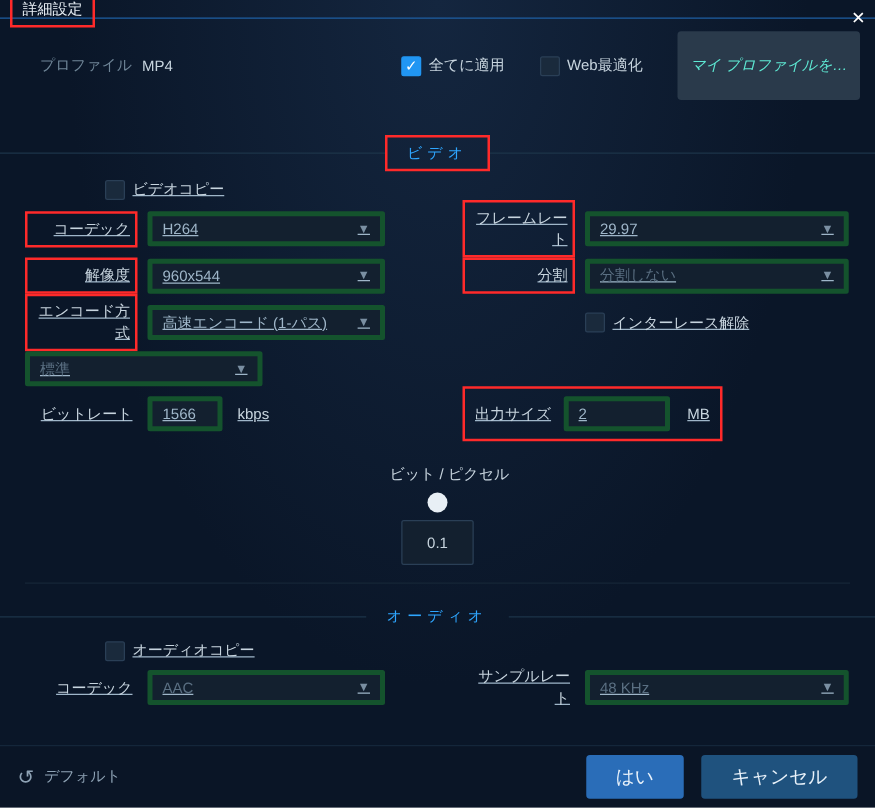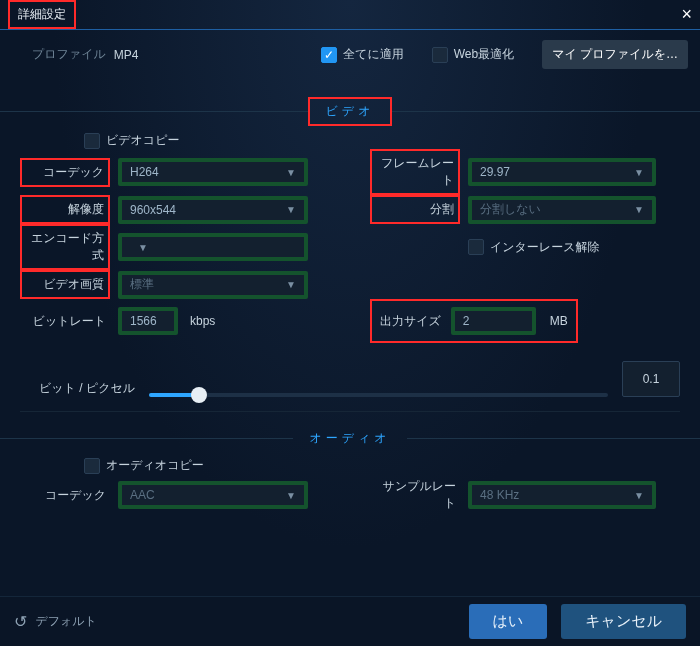--- a/index.html
+++ b/index.html
@@ -10,21 +10,21 @@
     background: radial-gradient(ellipse at 50% 0%, #14263f 0%, #0a1628 60%);
     font-family: "Meiryo", "Hiragino Sans", sans-serif;
     color: #9fb6c9;
     font-size: 12px;
     overflow: hidden;
     position: relative;
   }
   .header {
     display: flex;
     align-items: center;
-    height: 30px;
+    height: 15px;
     padding: 0 8px;
     border-bottom: 1px solid #1e5fa3;
     position: relative;
   }
   .title {
     background: transparent;
     color: #e8eff5;
     padding: 4px 8px;
   }
   .close-btn {
@@ -50,38 +50,39 @@
     background: #1a2a3c;
     border: 1px solid #2a3f56;
     border-radius: 2px;
     margin-right: 6px;
     flex-shrink:0;
   }
   .checkbox.checked { background: #2196f3; border-color:#2196f3; color:#fff; font-size:12px; line-height:1;}
   .chk-wrap { display:flex; align-items:center; margin-right:20px; color:#c7d4de;}
   .my-profile-btn {
     background: #2a3a4b;
-    color: #ffffff;
-    padding: 6px 10px;
+    color: #5eead4;
+    padding: 19px 10px;
     border-radius: 3px;
     cursor:pointer;
     white-space:nowrap;
+    font-style:italic;
   }
   .section-divider {
     display:flex; align-items:center;
     margin: 18px 0 6px;
   }
   .section-divider .line { flex:1; height:1px; background:#1d3449;}
   .section-title {
     padding: 4px 16px;
     color: #2ea6ff;
     letter-spacing: 4px;
   }
   .form-area { padding: 0 20px; }
-  .row { display:flex; align-items:center; margin: 0 0; gap: 10px;}
+  .row { display:flex; align-items:center; margin: 0 0; gap: 10px; text-decoration: underline;}
   .col { display:flex; align-items:center; gap:8px; }
   .col.left { width: 340px; }
   .col.right { flex:1; }
   .lbl {
     width: 90px;
     text-align: right;
     padding: 4px 4px;
     color:#c7d4de;
   }
   .select, .input {
@@ -90,34 +91,35 @@
     color: #9fb6c9;
     height: 28px;
     padding: 0 8px;
     display:flex; align-items:center;
     justify-content:space-between;
     border-radius: 2px;
   }
   .select.dim { color:#5a6f82;}
   .select { cursor:pointer; }
   .select.w190 { width: 190px;}
-  .select.w180 { width: 188px;}
+  .select.w180 { width: 211px;}
   .chev { color:#7a8fa2; font-size:10px; margin-left:8px;}
   .input { width:60px; }
   .input.wide{ width:85px;}
   .unit { color:#c7d4de; margin-left:4px;}
   .out-row {
     display:flex; align-items:center;
     padding:6px 8px;
     gap:10px;
   }
   .out-lbl{ color:#c7d4de;}
   .slider-row {
-    display:flex; align-items:flex-end; gap:14px;
+    display:flex; align-items:center; gap:14px;
     margin: 18px 0 8px;
+    flex-direction: column;
   }
   .slider-lbl{ width:115px; text-align:right; color:#c7d4de;}
   .slider {
     flex:1; height:4px; background:#1d3046;
     border-radius:2px; position:relative;
   }
   .slider .fill{ position:absolute; left:0; top:0; bottom:0; width:11%; background:#2ea6ff; border-radius:2px;}
   .slider .thumb{
     position:absolute; left:11%; top:50%;
     width:16px; height:16px; background:#e8eff5;
@@ -225,34 +227,34 @@
         <span>分割しない</span>
         <span class="chev">▼</span>
       </div>
     </div>
   </div>
 
   <div class="row">
     <div class="col left">
       <span class="lbl redbox">エンコード方式</span>
       <div class="select w190">
+        <span>高速エンコード (1-パス)</span>
         <span class="chev">▼</span>
       </div>
     </div>
     <div class="col right" style="margin-left:98px;">
       <div class="chk-wrap">
         <span class="checkbox"></span>
         <span>インターレース解除</span>
       </div>
     </div>
   </div>
 
   <div class="row">
     <div class="col left">
-      <span class="lbl redbox">ビデオ画質</span>
       <div class="select w190 dim">
         <span>標準</span>
         <span class="chev">▼</span>
       </div>
     </div>
   </div>
 
   <div class="row">
     <div class="col left">
       <span class="lbl">ビットレート</span>

